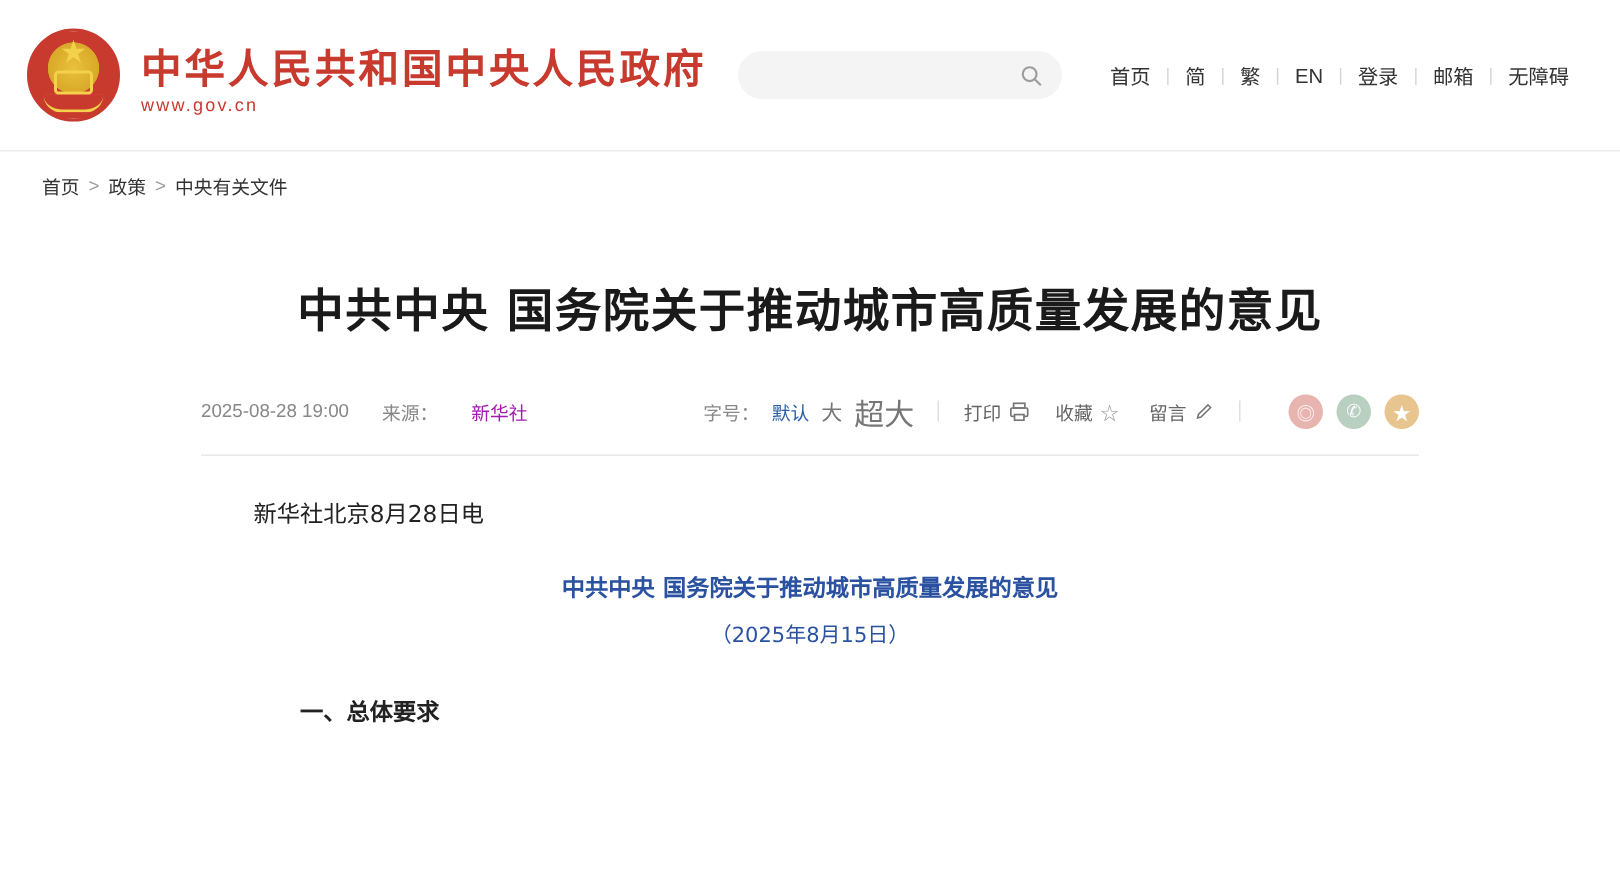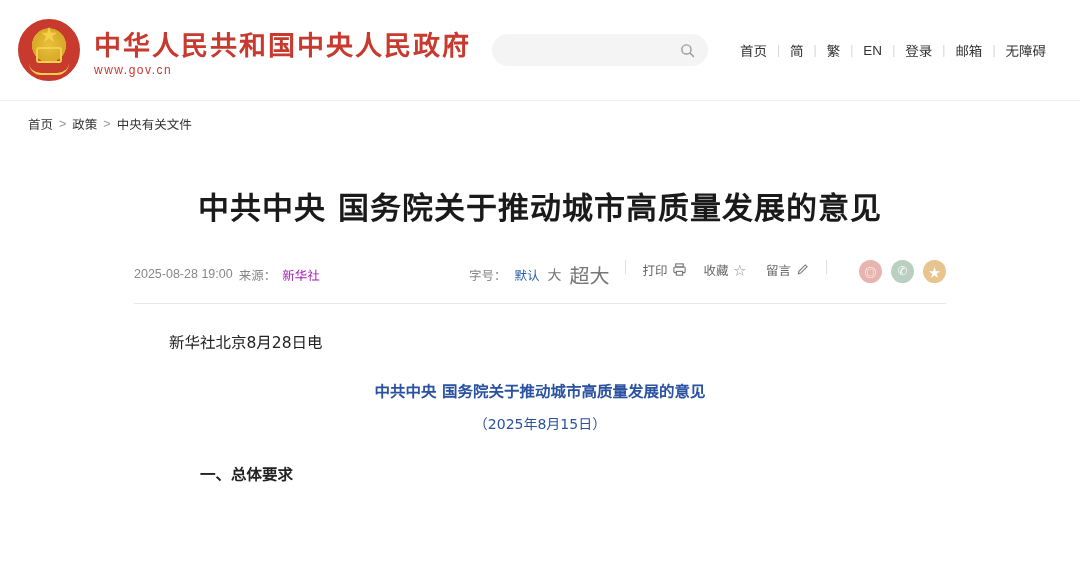--- a/index.html
+++ b/index.html
@@ -154,26 +154,26 @@
   .metabar {
     margin-top: 30px;
     height: 44px;
     display: flex;
     align-items: center;
     font-size: 12.5px;
     color: #888;
     border-bottom: 1px solid #e8e8e8;
     padding-bottom: 14px;
   }
-  .meta-left { display: flex; align-items: center; gap: 6px; }
+  .meta-left { display: flex; align-items: center; gap: 22px; }
   .meta-source-name { color: #a21caf; }
   .meta-right {
     margin-left: auto;
     display: flex;
-    align-items: flex-start;
+    align-items: center;
     gap: 0;
     color: #666;
   }
   .fontsize-group { display: flex; align-items: center; gap: 8px; }
   .fs-label { color: #888; }
   .fs-opt { color: #777; cursor: pointer; }
   .fs-opt.active { color: #2b5fa8; }
   .fs-mid { font-size: 14px; }
   .fs-big { font-size: 20px; }
   .vline {

